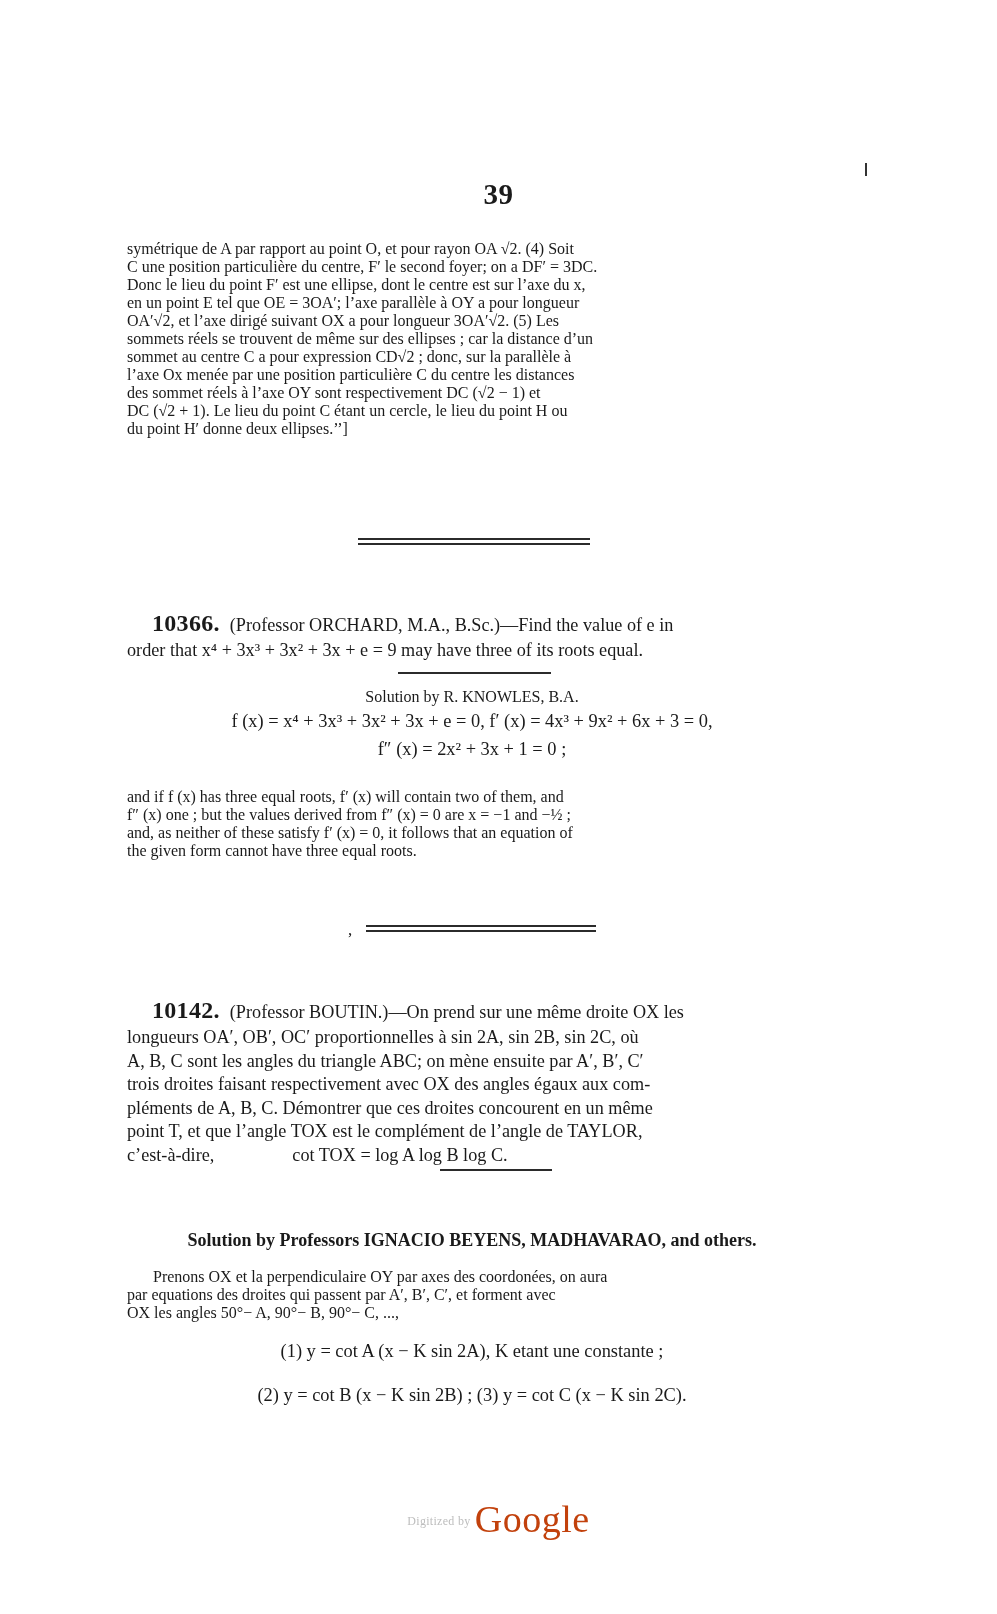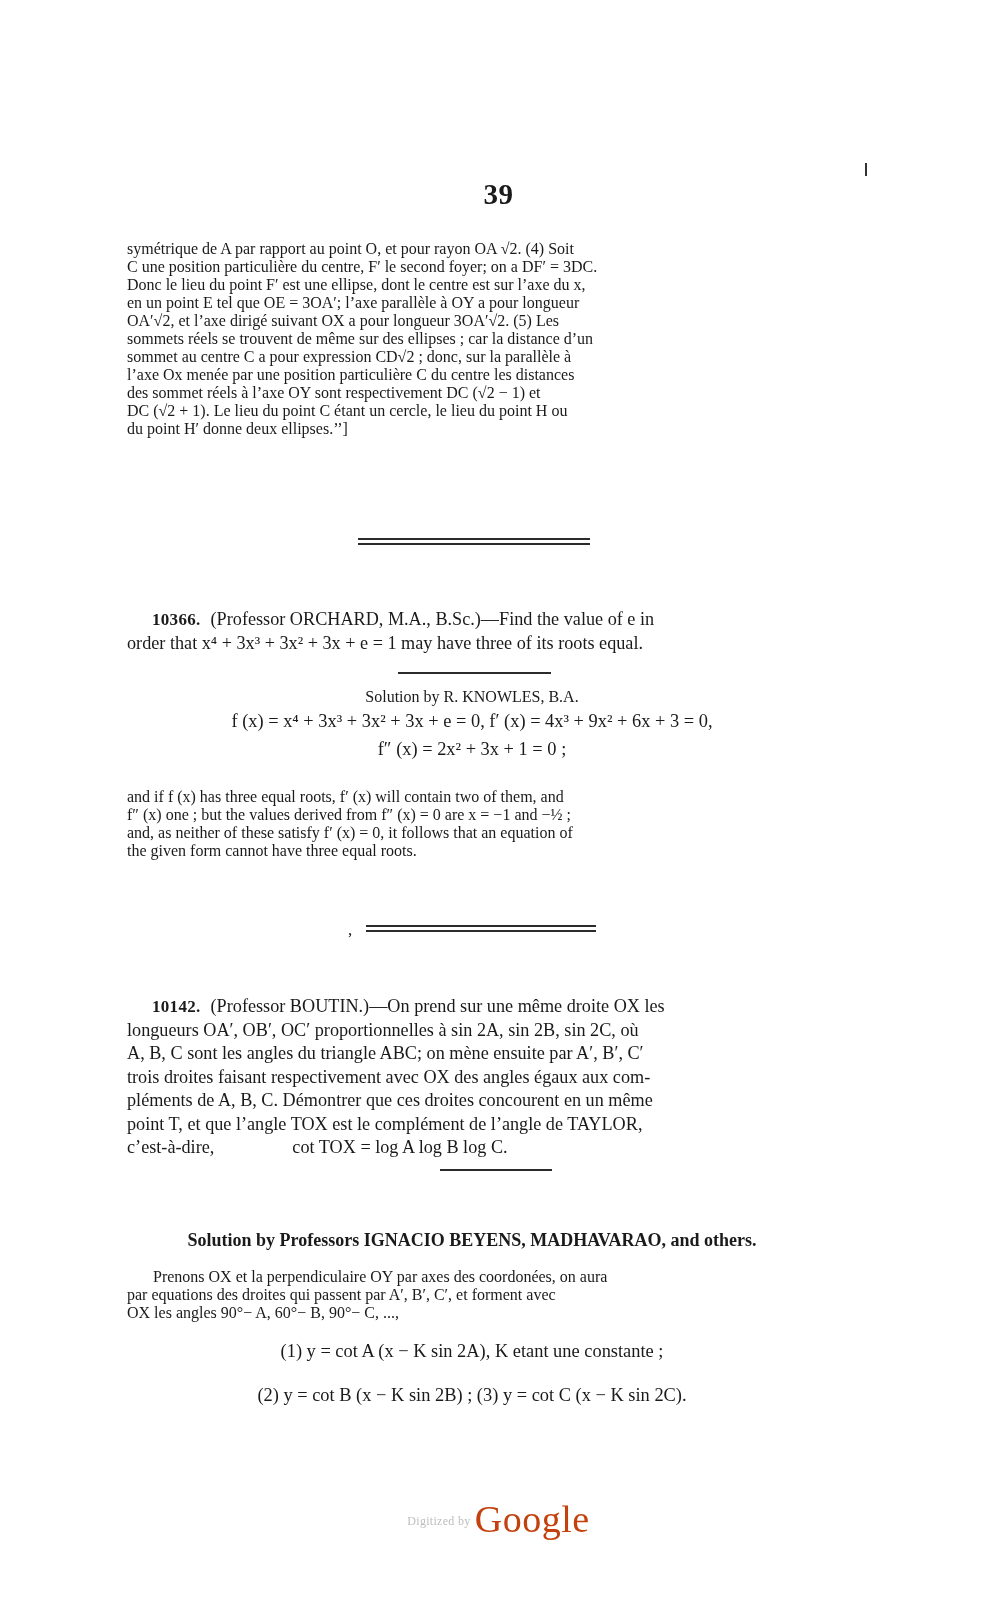--- a/index.html
+++ b/index.html
@@ -41,21 +41,21 @@
   }
   .col {
     position: absolute;
     left: 127px;
     width: 690px;
   }
   .line-j {
     display: block;
     white-space: nowrap;
   }
-  .num { font-weight: bold; font-size: 17px; letter-spacing: 0.3px; }
+  .num { font-weight: bold; font-size: 24px; letter-spacing: 0.3px; }
 
   
   .rule-double {
     position: absolute;
     height: 7px;
   }
   .rule-double:before, .rule-double:after {
     content: "";
     position: absolute;
     left: 0; right: 0;
@@ -131,21 +131,21 @@
     <span class="line-j">du point H′ donne deux ellipses.’’]</span>
   </div>
 
   <div class="rule-double" style="left: 358px; width: 232px; top: 538px;"></div>
 
   <div class="col" style="top: 608px;">
     <div style="font-size:18.2px; line-height:1.3;">
       <span class="line-j">
         <span style="display:inline-block; width:25px;"></span><span class="num">10366.</span><span style="margin-left:10px;">(Professor ORCHARD, M.A., B.Sc.)—Find the value of e in</span>
       </span>
-      <span class="line-j">order that  x⁴ + 3x³ + 3x² + 3x + e = 1  may have three of its roots equal.</span>
+      <span class="line-j">order that  x⁴ + 3x³ + 3x² + 3x + e = 9  may have three of its roots equal.</span>
     </div>
   </div>
 
   <div class="rule-single" style="left: 398px; width: 153px; top: 672px;"></div>
 
   <div class="col center" style="top: 688px;">Solution by R. KNOWLES, B.A.</div>
 
   <div class="col" style="top: 708px;">
     <div class="eq-line">f (x)  =  x⁴ + 3x³ + 3x² + 3x + e = 0,    f′ (x)  =  4x³ + 9x² + 6x + 3 = 0,</div>
     <div class="eq-line">f″ (x)  =  2x² + 3x + 1 = 0 ;</div>
@@ -177,21 +177,21 @@
     </div>
   </div>
 
   <div class="rule-single" style="left: 440px; width: 112px; top: 1169px;"></div>
 
   <div class="col center" style="top: 1230px; font-size: 18px; font-weight: bold;">Solution by Professors IGNACIO BEYENS, MADHAVARAO, and others.</div>
 
   <div class="col" style="top: 1268px;">
     <span class="line-j" style="text-indent:26px;">Prenons OX et la perpendiculaire OY par axes des coordonées, on aura</span>
     <span class="line-j">par equations des droites qui passent par A′, B′, C′, et forment avec</span>
-    <span class="line-j">OX les angles 90°− A,  60°− B,  90°− C, ...,</span>
+    <span class="line-j">OX les angles 50°− A,  90°− B,  90°− C, ...,</span>
   </div>
 
   <div class="col" style="top: 1338px;">
     <div class="eq-line">(1)  y = cot A (x − K sin 2A),  K etant une constante ;</div>
     <div class="eq-line" style="margin-top:16px;">(2)  y = cot B (x − K sin 2B) ;      (3)  y = cot C (x − K sin 2C).</div>
   </div>
 
   <div class="footer">
     <span class="dig">Digitized by</span>
     <span class="g">Google</span>

